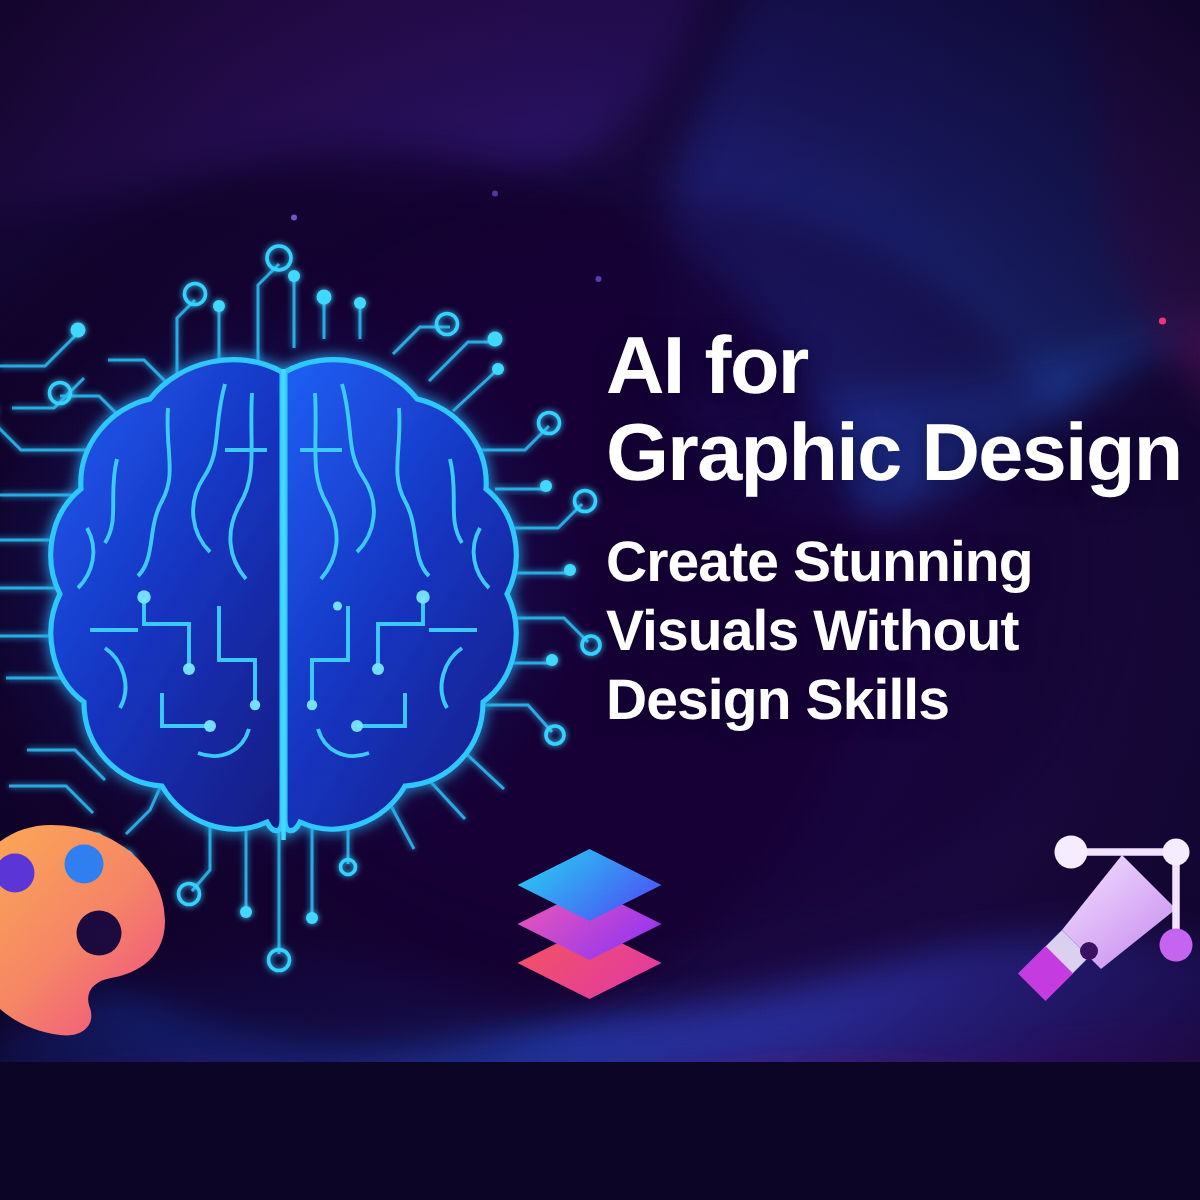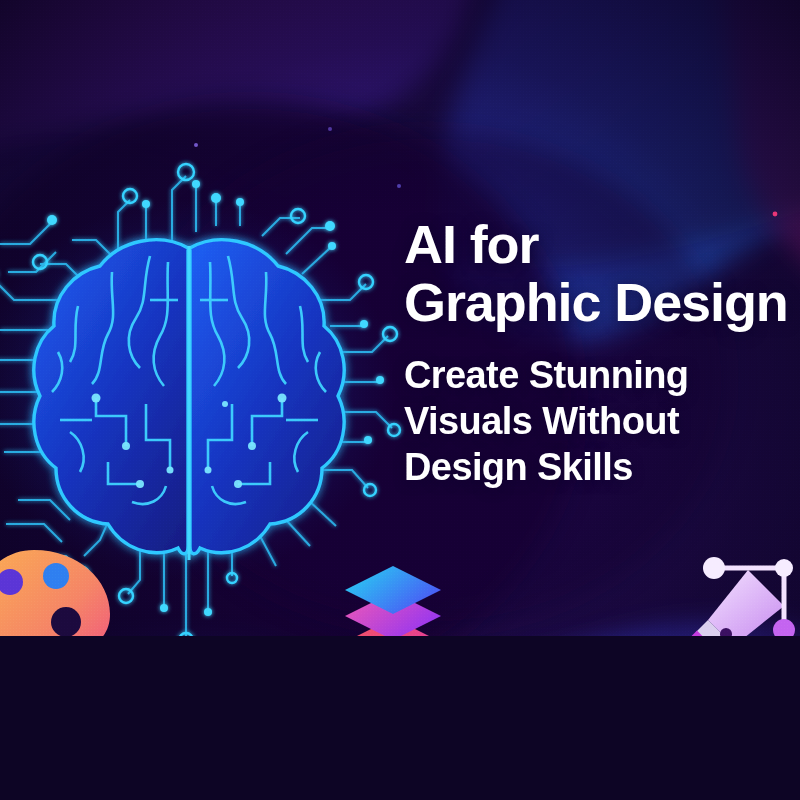--- a/index.html
+++ b/index.html
@@ -1,20 +1,20 @@
 <!DOCTYPE html>
 <html><head>
 <meta charset="utf-8">
 <title>AI for Graphic Design</title>
 <style>
   html,body{margin:0;padding:0;background:#0d0525;}
   body{width:800px;height:800px;overflow:hidden;
        font-family:"Liberation Sans","DejaVu Sans",sans-serif;}
 
-  #stage{position:relative;width:800px;height:636px;overflow:hidden;
+  #stage{position:relative;width:800px;height:708px;overflow:hidden;
          background:#140733;text-decoration:underline;}
 
   #bg, #bg svg, #art, #art svg{position:absolute;inset:0;width:800px;height:800px;}
   #art{pointer-events:none;}
 
   
   .textblock{position:absolute;left:404px;top:216px;width:420px;z-index:9;}
   .headline{
     font-size:54px;line-height:57px;font-weight:bold;color:#ffffff;
     letter-spacing:-1.1px;white-space:nowrap;

